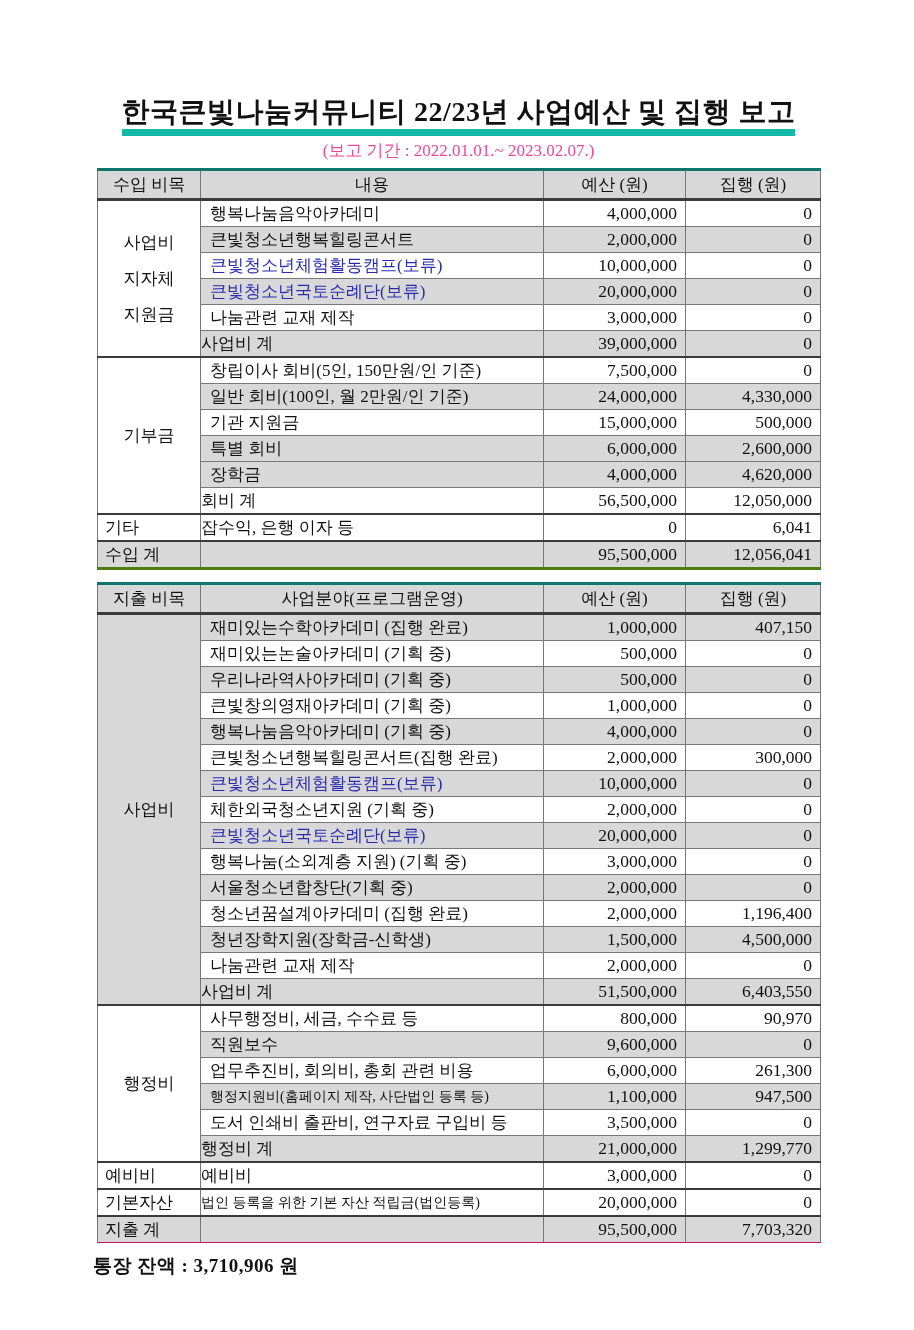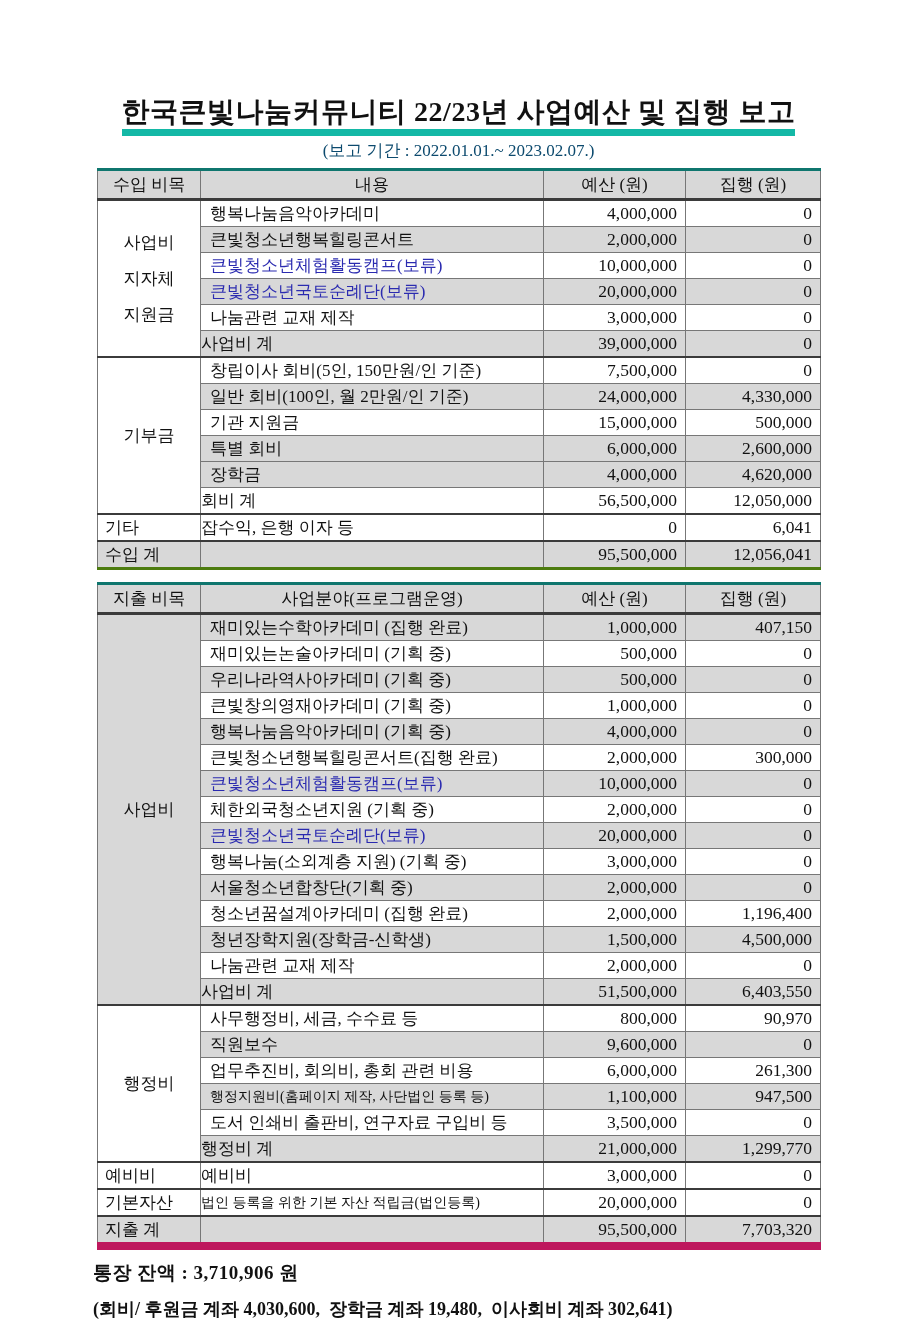--- a/index.html
+++ b/index.html
@@ -8,21 +8,21 @@
     font-family:"Liberation Serif","DejaVu Serif",serif;
     color:#111;
   }
   .page{padding-top:96px;}
   .content{width:723px;margin-left:97px;}
   .title-wrap{text-align:center;}
   .doc-title{
     display:inline-block;font-size:28px;font-weight:bold;letter-spacing:0.5px;
     border-bottom:7px solid #14b8a6;padding-bottom:1px;line-height:1.15;
   }
-  .doc-subtitle{font-size:17px;margin-top:3px;text-align:center;color:#0c4a6e;}
+  .doc-subtitle{font-size:17px;margin-top:3px;text-align:center;color:#ec4899;}
   table.t{
     border-collapse:collapse;table-layout:fixed;width:723px;margin-top:6px;
   }
   table.t2{margin-top:12px;}
   .t td{
     border:1px solid #777;height:25px;padding:0;
     font-size:17px;overflow:hidden;white-space:nowrap;
   }
   .t tr.hd td{
     background:#d8d8d8;text-align:center;font-size:17px;
@@ -35,21 +35,21 @@
   .ctr{text-align:left;}
   .sm{font-size:14px !important;}
   .grp{
     text-align:center;font-size:19px;vertical-align:middle;
     white-space:pre-line !important;line-height:2.1;
   }
   .lbl{text-align:left;padding-left:7px !important;font-size:18px;}
   .sumlbl{text-align:left;padding-left:7px !important;font-size:20px;}
   tr.bt2 td{border-top:2px solid #3b3b3b;}
   tr.bb3 td{border-bottom:3px solid #4d7c0f;}
-  tr.bb4 td{border-bottom:8px solid #be185d;}
+  tr.bb4 td{border-bottom:1px solid #be185d;}
   .footer{margin-top:10px;margin-left:-4px;}
   .footer-line1{font-size:19px;font-weight:bold;letter-spacing:0.5px;}
   .footer-line2{font-size:18px;font-weight:bold;margin-top:11px;white-space:pre-wrap;}
 </style>
 </head>
 <body>
 
 <div class="page">
   <div class="content">
 
@@ -288,17 +288,16 @@
         <td class="sumlbl gray">지출 계</td>
         <td class="gray"></td>
         <td class="num gray">95,500,000</td>
         <td class="num gray">7,703,320</td>
       </tr>
     </tbody>
       </table>
 
     <div class="footer">
       <div class="footer-line1">통장 잔액 : 3,710,906 원</div>
-      <div class="footer-line2">(회비/ 후원금 계좌 4,030,600,  장학금 계좌 19,480,  이사회비 계좌 302,641)</div>
     </div>
 
   </div>
 </div>
 
 </body></html>

